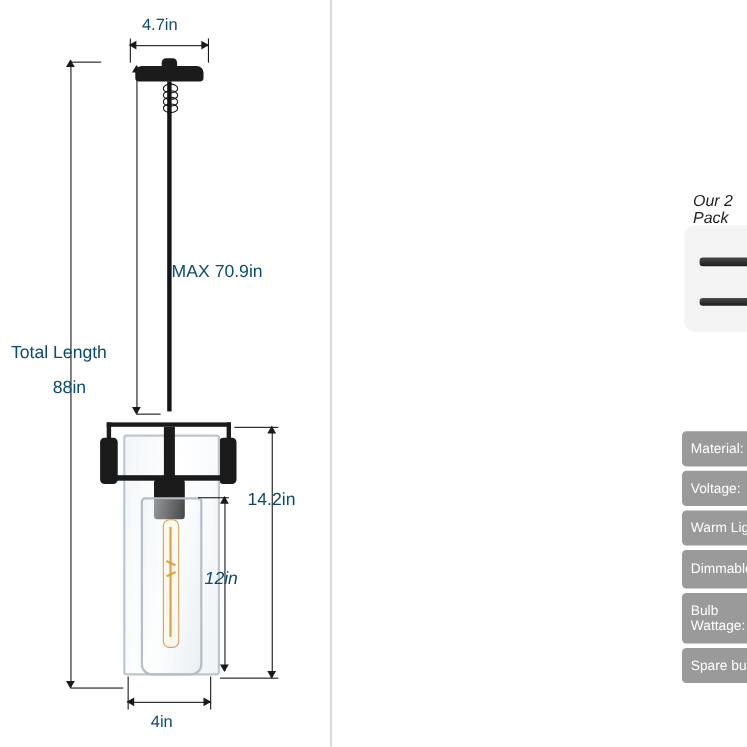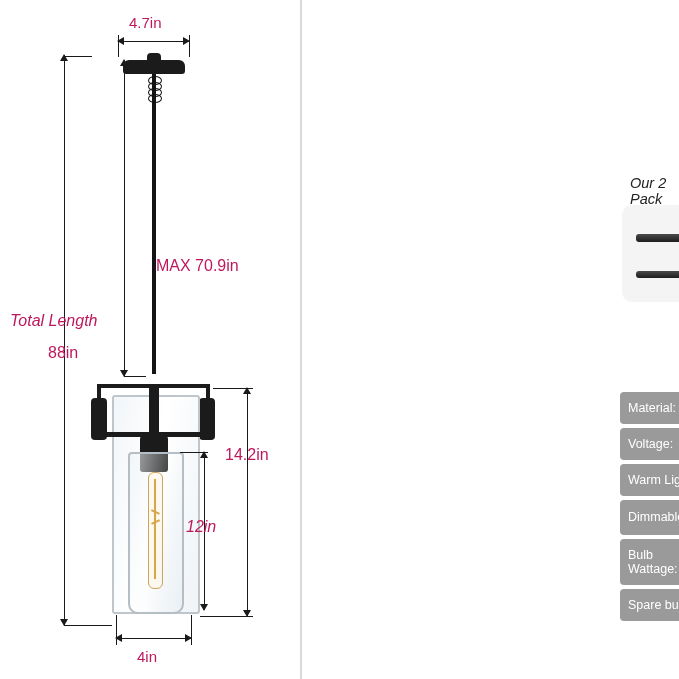--- a/index.html
+++ b/index.html
@@ -10,21 +10,21 @@
     color:#111;
     position:relative;
     overflow:hidden;
   }
   .panel{position:absolute;}
 
   
   #left{left:0;top:0;width:300px;height:679px;background:#fff;}
   #divider{position:absolute;left:300px;top:0;width:2px;height:679px;background:#d9d9d9;}
 
-  .lbl{position:absolute;font-size:15px;color:#be185d;white-space:nowrap;}
+  .lbl{position:absolute;font-size:15px;color:#0c4a6e;white-space:nowrap;}
   .lbl.big{font-size:16px;}
 
   
   .vline{position:absolute;width:1px;background:#1a1a1a;}
   .hline{position:absolute;height:1px;background:#1a1a1a;}
   .tick{position:absolute;background:#1a1a1a;}
 
   
   .ar-up{position:absolute;width:0;height:0;border-left:4px solid transparent;border-right:4px solid transparent;border-bottom:7px solid #1a1a1a;}
   .ar-dn{position:absolute;width:0;height:0;border-left:4px solid transparent;border-right:4px solid transparent;border-top:7px solid #1a1a1a;}
@@ -99,28 +99,28 @@
   <div id="bulb-tube">
     <div class="fil" style="left:5px;top:6px;width:1.5px;height:100px;"></div>
     <div class="fil" style="left:2px;top:38px;width:9px;height:1.5px;transform:rotate(25deg);"></div>
     <div class="fil" style="left:2px;top:48px;width:9px;height:1.5px;transform:rotate(-25deg);"></div>
   </div>
 
   <div class="vline" style="left:124px;top:60px;height:316px;"></div>
   <div class="ar-up" style="left:120px;top:59px;"></div>
   <div class="ar-dn" style="left:120px;top:370px;"></div>
   <div class="hline" style="left:124px;top:376px;width:22px;"></div>
-  <div class="lbl big" style="left:156px;top:257px;">MAX 70.9in</div>
+  <div class="lbl big" style="left:156px;top:239px;">MAX 70.9in</div>
 
   <div class="vline" style="left:64px;top:55px;height:570px;"></div>
   <div class="ar-up" style="left:60px;top:54px;"></div>
   <div class="ar-dn" style="left:60px;top:619px;"></div>
   <div class="hline" style="left:64px;top:56px;width:28px;"></div>
   <div class="hline" style="left:64px;top:625px;width:48px;"></div>
-  <div class="lbl big" style="left:10px;top:312px;font-style:italic;">Total Length</div>
+  <div class="lbl big" style="left:10px;top:312px;">Total Length</div>
   <div class="lbl big" style="left:48px;top:344px;">88in</div>
 
   <div class="vline" style="left:247px;top:388px;height:228px;"></div>
   <div class="ar-up" style="left:243px;top:387px;"></div>
   <div class="ar-dn" style="left:243px;top:610px;"></div>
   <div class="hline" style="left:213px;top:388px;width:40px;"></div>
   <div class="hline" style="left:200px;top:616px;width:53px;"></div>
   <div class="lbl big" style="left:225px;top:446px;">14.2in</div>
 
   <div class="vline" style="left:204px;top:452px;height:158px;"></div>

